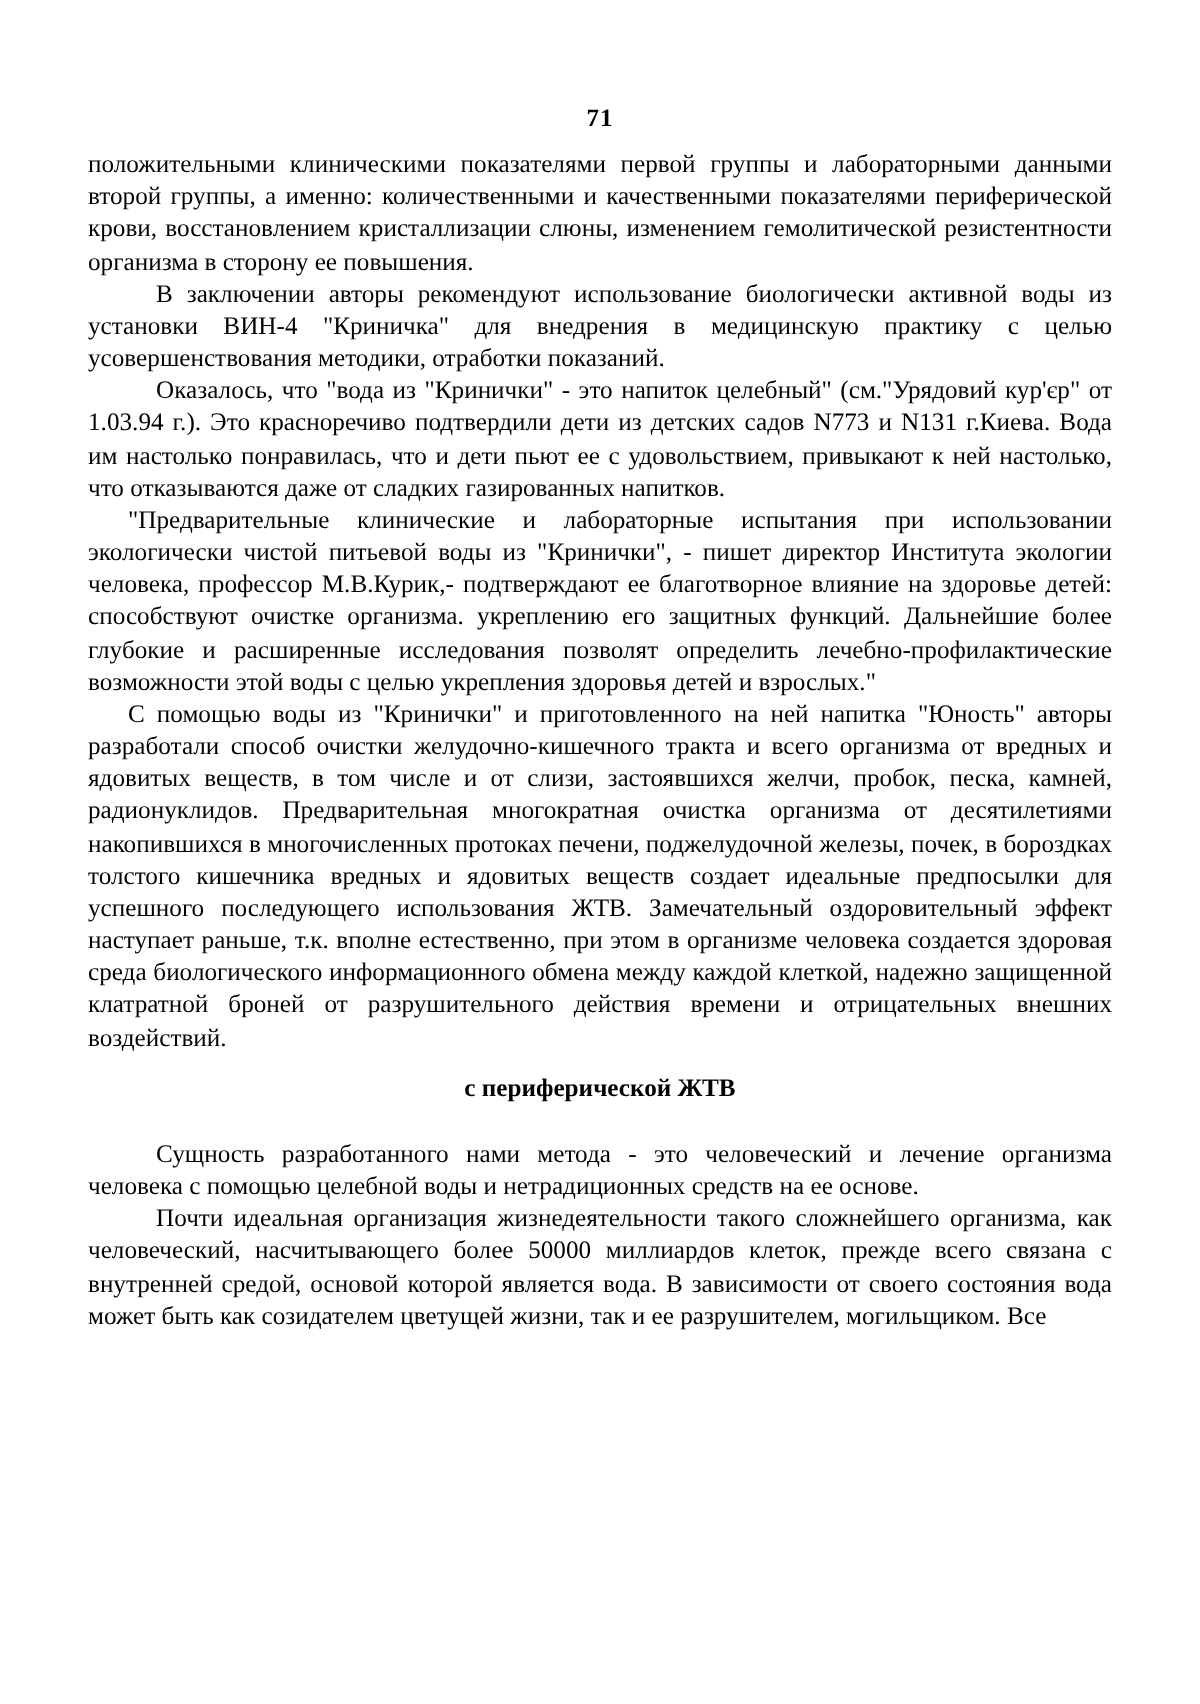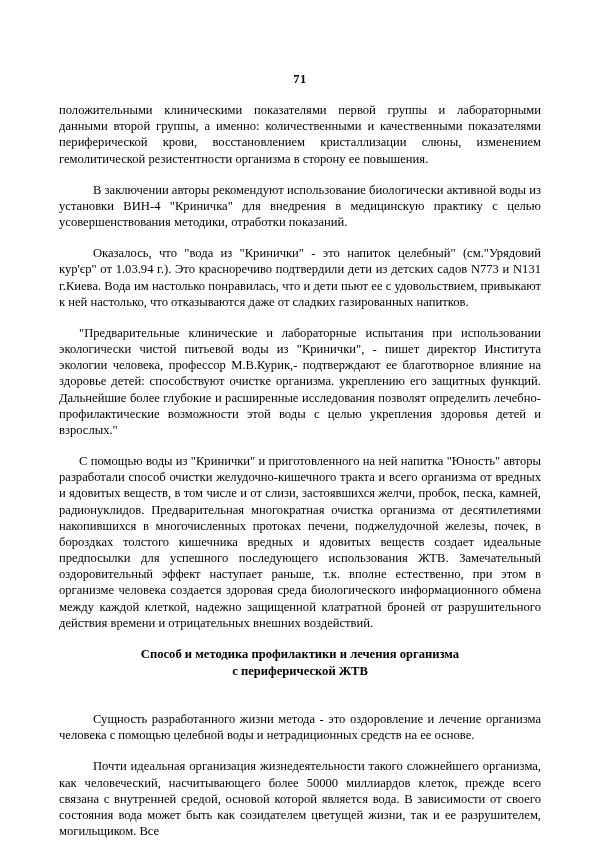--- a/index.html
+++ b/index.html
@@ -12,31 +12,31 @@
     height: 852px;
     font-family: "Liberation Serif", serif;
     color: #000000;
     overflow: hidden;
   }
   .page {
     position: relative;
     width: 600px;
     height: 852px;
     box-sizing: border-box;
-    padding: 72px 44px 20px 44px;
+    padding: 52px 44px 20px 44px;
   }
   .page-number {
     text-align: center;
     font-size: 12.5px;
     font-weight: bold;
     margin: 0 0 7px 0;
     letter-spacing: 0.5px;
   }
   .body-text p {
-    margin: 15px;
+    margin: 0;
     font-size: 12.6px;
     line-height: 1.285;
     text-align: justify;
     text-justify: inter-word;
     hyphens: none;
   }
   .indent {
     text-indent: 34px;
   }
   .indent-small {
@@ -67,24 +67,23 @@
 
     <p class="indent">В заключении авторы рекомендуют использование биологически активной  воды  из  установки  ВИН-4  "Криничка"  для  внедрения  в медицинскую  практику  с  целью  усовершенствования  методики,  отработки показаний.</p>
 
     <p class="indent">Оказалось, что "вода из  "Кринички"  - это напиток  целебный" (см."Урядовий кур'єр"  от  1.03.94 г.).  Это красноречиво подтвердили дети из детских садов N773 и N131 г.Киева. Вода им настолько понравилась, что и  дети  пьют  ее  с  удовольствием,        привыкают  к  ней  настолько,  что отказываются даже от сладких газированных напитков.</p>
 
     <p class="indent-small">"Предварительные  клинические  и   лабораторные   испытания   при использовании экологически чистой питьевой воды из "Кринички", - пишет директор    Института    экологии    человека,    профессор    М.В.Курик,- подтверждают ее благотворное влияние на здоровье детей:  способствуют очистке  организма.  укреплению  его  защитных  функций.           Дальнейшие более глубокие и расширенные исследования позволят определить лечебно-профилактические  возможности  этой  воды  с  целью  укрепления  здоровья детей и взрослых."</p>
 
     <p class="indent-small">С помощью воды из "Кринички" и приготовленного на ней напитка "Юность" авторы разработали способ очистки желудочно-кишечного тракта и всего организма от вредных и   ядовитых  веществ,   в  том числе и  от слизи, застоявшихся желчи,     пробок,  песка,  камней,  радионуклидов. Предварительная   многократная   очистка   организма   от      десятилетиями накопившихся в многочисленных протоках печени, поджелудочной железы, почек,  в  бороздках  толстого  кишечника  вредных  и  ядовитых  веществ создает         идеальные        предпосылки       для     успешного     последующего использования ЖТВ. Замечательный  оздоровительный  эффект  наступает раньше,  т.к.  вполне  естественно,  при  этом  в  организме  человека создается здоровая  среда  биологического   информационного  обмена  между  каждой клеткой,   надежно  защищенной  клатратной  броней  от  разрушительного действия времени и отрицательных  внешних воздействий.</p>
 
     <div class="heading-block">
-      <span class="hline">Способ и методика профилактики и лечения организма</span>
       <span class="hline">с периферической ЖТВ</span>
     </div>
 
     <div class="spacer-sm"></div>
 
-    <p class="indent">Сущность разработанного жизни метода - это  оздоровление и лечение организма человека с помощью целебной воды и нетрадиционных средств на ее основе.</p>
+    <p class="indent">Сущность разработанного нами метода - это  человеческий и лечение организма человека с помощью целебной воды и нетрадиционных средств на ее основе.</p>
 
     <p class="indent">Почти идеальная организация жизнедеятельности такого сложнейшего организма,  как  человеческий,  насчитывающего  более  50000  миллиардов клеток,    прежде  всего  связана  с  внутренней  средой,  основой  которой является   вода.     В  зависимости  от  своего  состояния  вода  может  быть  как созидателем цветущей жизни, так и ее разрушителем, могильщиком. Все</p>
 
   </div>
 </div>
 
 </body></html>

